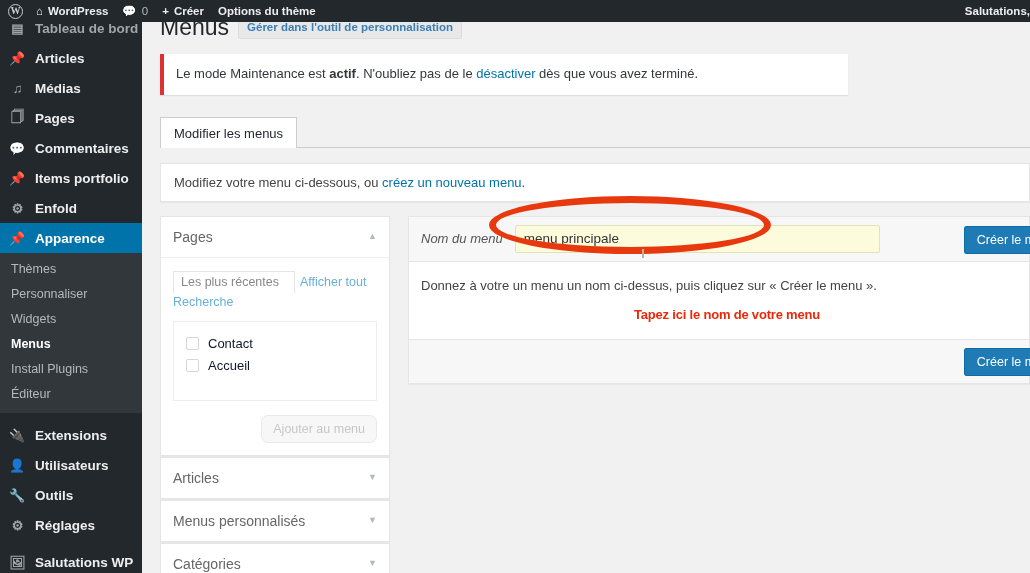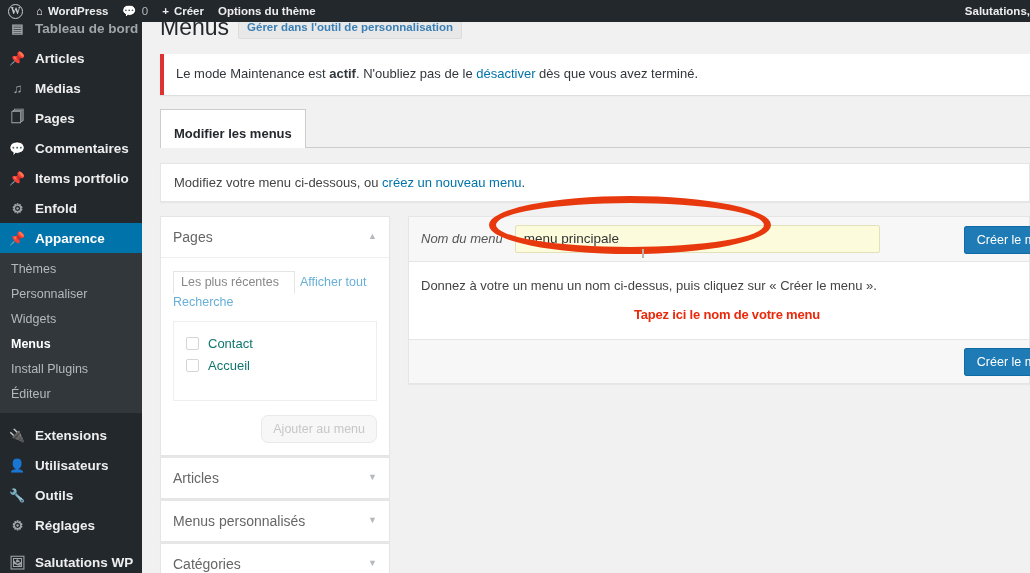--- a/index.html
+++ b/index.html
@@ -138,21 +138,21 @@
     border-radius: 2px;
     line-height: 15px;
   }
 
   .notice {
     margin: 14px 0 0 0;
     background: #fff;
     border-left: 4px solid #dc3232;
     box-shadow: 0 1px 1px 0 rgba(0,0,0,.08);
     padding: 11px 12px;
-    width: 870px;
+    width: 688px;
     font-size: 13px;
     color: #32373c;
     line-height: 1.45;
   }
   .notice b { font-weight: 700; }
   .notice a { color: #0073aa; }
 
   .nav-tabs {
     margin: 25px 0 0 0;
     height: 28px;
@@ -160,22 +160,22 @@
     align-items: flex-end;
     border-bottom: 1px solid #ccc;
     width: 870px;
   }
   .nav-tab {
     background: #fff;
     border: 1px solid #ccc;
     border-bottom: none;
     color: #23282d;
     font-size: 13px;
-    font-weight: 700;
-    padding: 16px 13px 7px 13px;
+    font-weight: 400;
+    padding: 8px 13px 7px 13px;
     margin-bottom: -1px;
     line-height: 15px;
   }
 
   .menu-edit-bar {
     background: #fff;
     border: 1px solid #e5e5e5;
     box-shadow: 0 1px 1px 0 rgba(0,0,0,.04);
     margin-top: 15px;
     padding: 11px 13px;
@@ -228,21 +228,21 @@
   .checkbox-list {
     border: 1px solid #eee;
     padding: 11px 10px 11px 11px;
     min-height: 80px;
   }
   .chk-row {
     display: flex;
     align-items: center;
     gap: 9px;
     font-size: 13px;
-    color: #0f766e;
+    color: #0f172a;
     padding: 3px 1px;
     line-height: 16px;
   }
   .chk-box {
     width: 13px; height: 13px;
     flex: 0 0 13px;
     border: 1px solid #d5d5d5;
     background: #fff;
     border-radius: 2px;
   }

